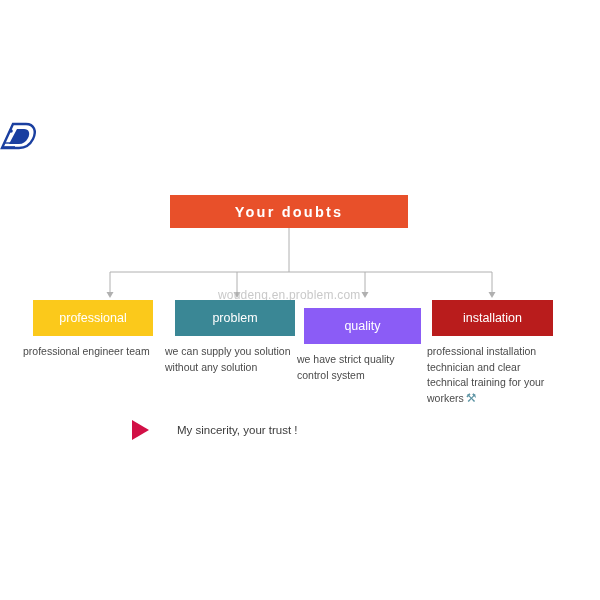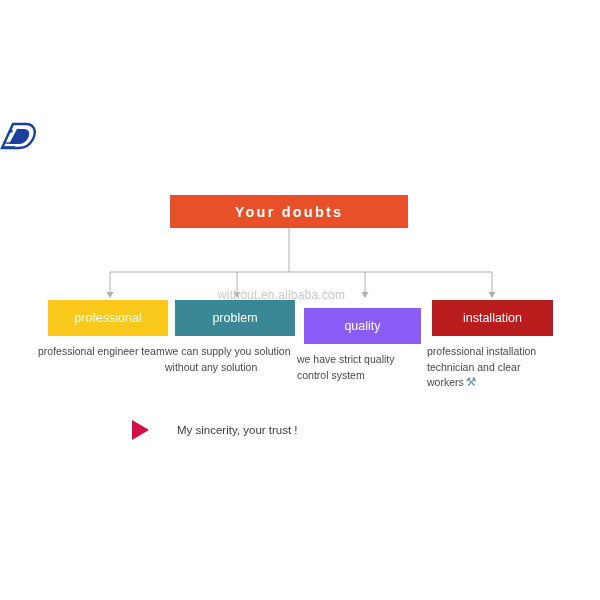--- a/index.html
+++ b/index.html
@@ -89,21 +89,21 @@
     font-size: 10.5px;
     line-height: 15.5px;
     color: #4a4a4a;
   }
   .branch-desc .wrench {
     color: #5c93a3;
     font-size: 12px;
     padding-left: 2px;
   }
 
-  #branch-0 { left: 48px;  width: 120px; }
+  #branch-0 { left: 33px;  width: 120px; }
   #branch-1 { left: 175px; width: 120px; }
   #branch-2 { left: 304px; width: 117px; }
   #branch-3 { left: 432px; width: 121px; }
 
   #branch-0 .branch-desc { width: 140px; margin-left: -10px; }
   #branch-1 .branch-desc { width: 140px; margin-left: -10px; }
   #branch-2 .branch-desc { width: 130px; margin-left: -7px; }
   #branch-3 .branch-desc { width: 130px; margin-left: -5px; }
 
   
@@ -160,21 +160,21 @@
       <polygon points="233.5,292 240.5,292 237,298"></polygon>
       <polygon points="361.5,292 368.5,292 365,298"></polygon>
       <polygon points="488.5,292 495.5,292 492,298"></polygon>
     </g>
   </svg>
 
   <div id="root-node" style="background: rgb(232, 80, 42);">
     <span id="root-label" style="color: rgb(255, 255, 255);">Your doubts</span>
   </div>
 
-  <div id="watermark" style="color: rgb(201, 201, 201);">without.en.alibaba.com</div>
+  <div id="watermark" style="color: rgb(201, 201, 201);">woudeng.en.problem.com</div>
 
   <div class="branch" id="branch-0">
     <div class="branch-box" style="background: rgb(251, 201, 27);">
       <span class="branch-box-label" style="color: rgb(255, 255, 255);">professional</span>
     </div>
     <div class="branch-desc">
       <div>professional engineer team</div>
     </div>
   </div>
 
@@ -198,20 +198,21 @@
     </div>
   </div>
 
   <div class="branch" id="branch-3">
     <div class="branch-box" style="background: #b91c1c;">
       <span class="branch-box-label" style="color: rgb(255, 255, 255);">installation</span>
     </div>
     <div class="branch-desc">
       <div>professional installation</div>
       <div>technician and clear</div>
+      <div>technical training for your</div>
       <div>
         <span>workers</span><span class="wrench" style="color: rgb(92, 147, 163);">⚒</span>
       </div>
     </div>
   </div>
 
   <div id="tagline">
     <div id="tagline-arrow" style="border-left-color: rgb(210, 16, 70);"></div>
     <span id="tagline-text" style="color: rgb(60, 60, 60);">My sincerity, your trust !</span>
   </div>

